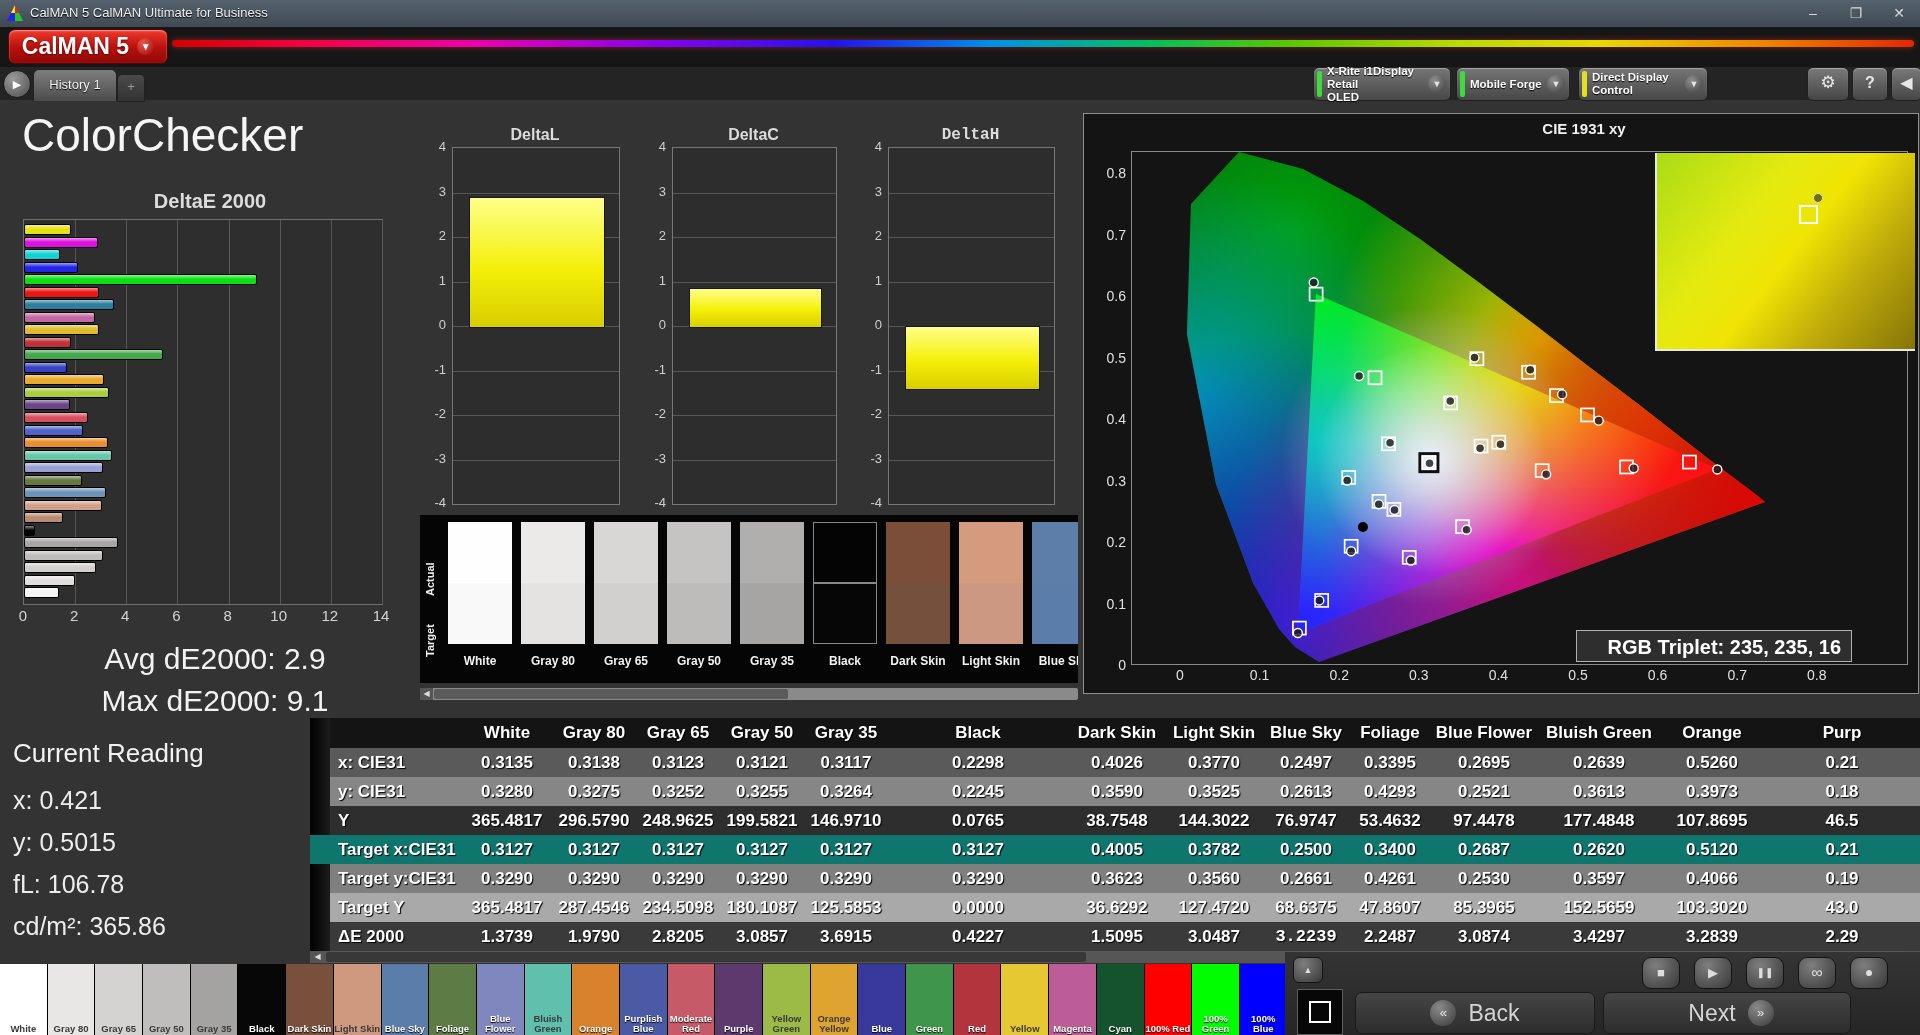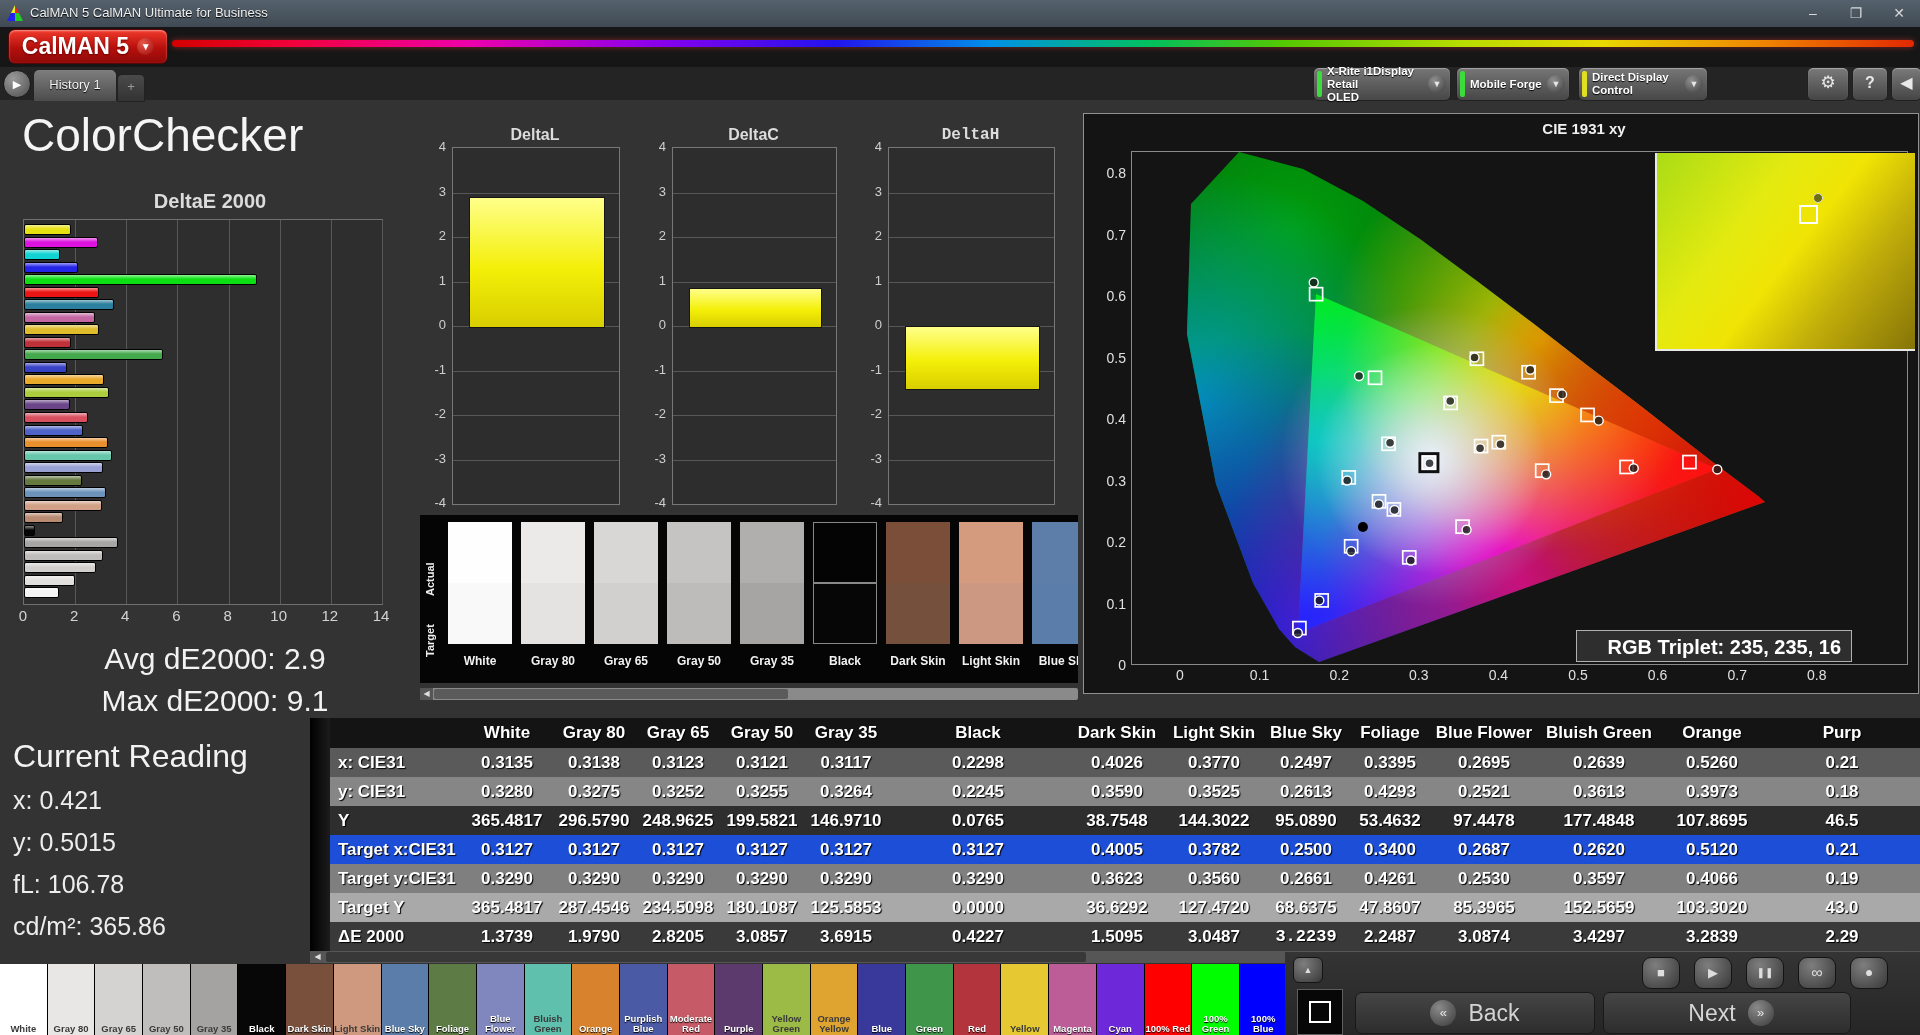--- a/index.html
+++ b/index.html
@@ -47,21 +47,21 @@
       border:1px solid #202020;color:#e8e8e8;text-align:center;box-shadow:inset 0 1px 1px rgba(255,255,255,.35);}
   
   #page-title{left:22px;top:108px;font-size:46px;color:#f5f5f5;}
   #de-title{left:30px;top:190px;width:360px;text-align:center;font-size:20px;font-weight:bold;color:#dcdcdc;}
   #de-plot{left:23px;top:219px;width:358px;height:384px;background:#2e2e2e;border:1px solid #6f6f6f;}
   .de-grid{position:absolute;top:0;bottom:0;width:1px;background:#585858;}
   .de-bar{position:absolute;left:0;height:9px;border:1px solid #000;border-radius:2px;}
   .de-xlab{position:absolute;top:607px;width:34px;text-align:center;font-size:15px;color:#d4d4d4;}
   #avg-label{left:30px;top:642px;width:370px;text-align:center;font-size:30px;color:#f2f2f2;}
   #max-label{left:30px;top:684px;width:370px;text-align:center;font-size:30px;color:#f2f2f2;}
-  #cur-title{left:13px;top:738px;font-size:32px;color:#f2f2f2;}
+  #cur-title{left:13px;top:738px;font-size:26px;color:#f2f2f2;}
   .cur-line{left:13px;font-size:25px;color:#ededed;}
   
   .mini-title{top:126px;text-align:center;font-size:16px;font-weight:bold;color:#dcdcdc;}
   .mini-plot{top:147px;height:356px;background:#2d2d2d;border:1px solid #777;}
   .mini-grid{position:absolute;left:0;right:0;height:1px;background:#575757;}
   .mini-ylab{position:absolute;width:24px;text-align:right;font-size:13px;color:#cfcfcf;}
   .mini-bar{position:absolute;background:linear-gradient(180deg,#ffff8a,#f4ef08 55%,#d8ce00);border:1px solid #151515;}
   
   #strip{left:420px;top:515px;width:658px;height:168px;background:#050505;overflow:hidden;}
   .strip-rot{position:absolute;left:4px;width:16px;text-align:center;color:#f0f0f0;font-size:11px;font-weight:bold;
@@ -494,28 +494,28 @@
         <div class="thandle"></div>
         <div class="tlabel">Y</div>
         <div class="tcell" style="width: 90px;">365.4817</div>
         <div class="tcell" style="width: 84px;">296.5790</div>
         <div class="tcell" style="width: 84px;">248.9625</div>
         <div class="tcell" style="width: 84px;">199.5821</div>
         <div class="tcell" style="width: 84px;">146.9710</div>
         <div class="tcell" style="width: 180px;">0.0765</div>
         <div class="tcell" style="width: 98px;">38.7548</div>
         <div class="tcell" style="width: 96px;">144.3022</div>
-        <div class="tcell" style="width: 88px;">95.0890</div>
+        <div class="tcell" style="width: 88px;">76.9747</div>
         <div class="tcell" style="width: 80px;">53.4632</div>
         <div class="tcell" style="width: 108px;">97.4478</div>
         <div class="tcell" style="width: 122px;">177.4848</div>
         <div class="tcell" style="width: 104px;">107.8695</div>
         <div class="tcell" style="width: 156px;">46.5</div>
       </div>
-      <div class="trow" style="background: #1d4ed8;">
+      <div class="trow" style="background: #0f766e; align-items: flex-end;">
         <div class="thandle"></div>
         <div class="tlabel">Target x:CIE31</div>
         <div class="tcell" style="width: 90px;">0.3127</div>
         <div class="tcell" style="width: 84px;">0.3127</div>
         <div class="tcell" style="width: 84px;">0.3127</div>
         <div class="tcell" style="width: 84px;">0.3127</div>
         <div class="tcell" style="width: 84px;">0.3127</div>
         <div class="tcell" style="width: 180px;">0.3127</div>
         <div class="tcell" style="width: 98px;">0.4005</div>
         <div class="tcell" style="width: 96px;">0.3782</div>
@@ -650,21 +650,21 @@
       </div>
       <div class="pchip" style="background: rgb(180, 52, 62);">
         <span style="color: rgb(255, 255, 255); text-shadow: rgb(0, 0, 0) 0px 1px 1px;">Red</span>
       </div>
       <div class="pchip" style="background: rgb(230, 201, 50);">
         <span style="color: rgb(58, 58, 58);">Yellow</span>
       </div>
       <div class="pchip" style="background: rgb(188, 93, 152);">
         <span style="color: rgb(255, 255, 255); text-shadow: rgb(0, 0, 0) 0px 1px 1px;">Magenta</span>
       </div>
-      <div class="pchip" style="background: #6d28d9; padding-left: 10px;">
+      <div class="pchip" style="background: #14532d; padding-left: 10px;">
         <span style="color: rgb(255, 255, 255); text-shadow: rgb(0, 0, 0) 0px 1px 1px;">Cyan</span>
       </div>
       <div class="pchip" style="background: rgb(254, 0, 0);">
         <span style="color: rgb(255, 255, 255); text-shadow: rgb(0, 0, 0) 0px 1px 1px;">100% Red</span>
       </div>
       <div class="pchip" style="background: rgb(0, 254, 0);">
         <span style="color: rgb(255, 255, 255); text-shadow: rgb(0, 0, 0) 0px 1px 1px;">100% Green</span>
       </div>
       <div class="pchip" style="background: rgb(0, 0, 254);">
         <span style="color: rgb(255, 255, 255); text-shadow: rgb(0, 0, 0) 0px 1px 1px;">100% Blue</span>

